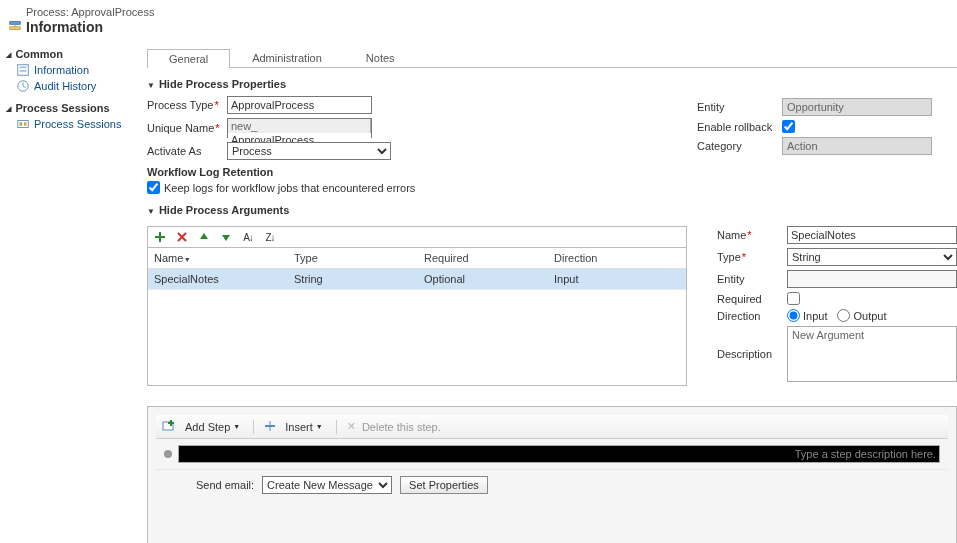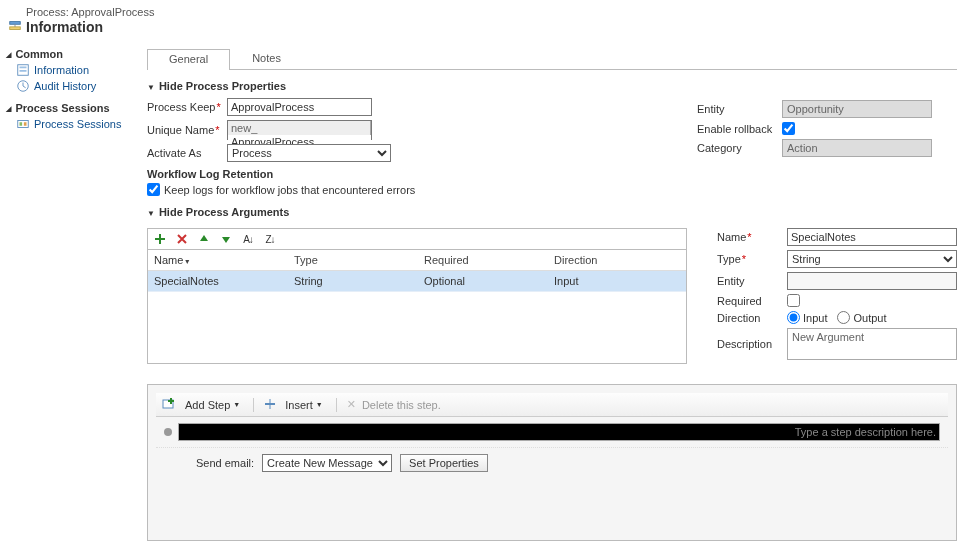--- a/index.html
+++ b/index.html
@@ -135,28 +135,29 @@
             </svg>
           </span>
         <span class="lbl">Process Sessions</span>
       </div>
     </div>
   </div>
 
   <div class="main">
     <div class="tabs">
       <div class="tab active">General</div>
+      <div class="tab">Administration</div>
       <div class="tab">Notes</div>
     </div>
 
     <div class="section-header">Hide Process Properties</div>
     <div class="props-area">
       <div class="props-left">
         <div class="form-row">
-          <span class="form-label"><span>Process Keep</span><span class="req">*</span></span>
+          <span class="form-label"><span>Process Type</span><span class="req">*</span></span>
           <input class="text-input" style="width: 145px;" value="ApprovalProcess">
         </div>
         <div class="form-row">
           <span class="form-label"><span>Unique Name</span><span class="req">*</span></span>
           <span style="display:flex; border:1px solid #777; height:20px; width:145px;flex-direction:column;">
             <span style="background:#eee; border-right:1px solid #aaa; padding:1px 3px; color:#666;">new_</span>
             <input class="text-input" style="border: none; flex: 1 1 0%; height: 16px;" value="ApprovalProcess">
           </span>
         </div>
         <div class="form-row">
@@ -257,21 +258,21 @@
               <input type="radio" name="dir" checked="" style="">
               <span>Input</span>
             </label>
           <label style="display:flex;align-items:center;gap:3px;">
               <input type="radio" name="dir" style="">
               <span>Output</span>
             </label>
         </div>
         <div class="form-row" style="align-items:center;">
           <span class="form-label">Description</span>
-          <textarea class="textarea" style="flex: 1 1 0%; height: 32px;">New Argument</textarea>
+          <textarea class="textarea" style="flex: 1 1 0%; height: 56px;">New Argument</textarea>
         </div>
       </div>
     </div>
 
     <div class="steps">
       <div class="steps-toolbar">
         <span><svg width="14" height="14">
               <rect x="1" y="3" width="10" height="8" fill="#fff" stroke="#5b8bbd"></rect>
               <rect x="8" y="1" width="2" height="6" fill="#2a8a2a"></rect>
               <rect x="6" y="3" width="6" height="2" fill="#2a8a2a"></rect>

